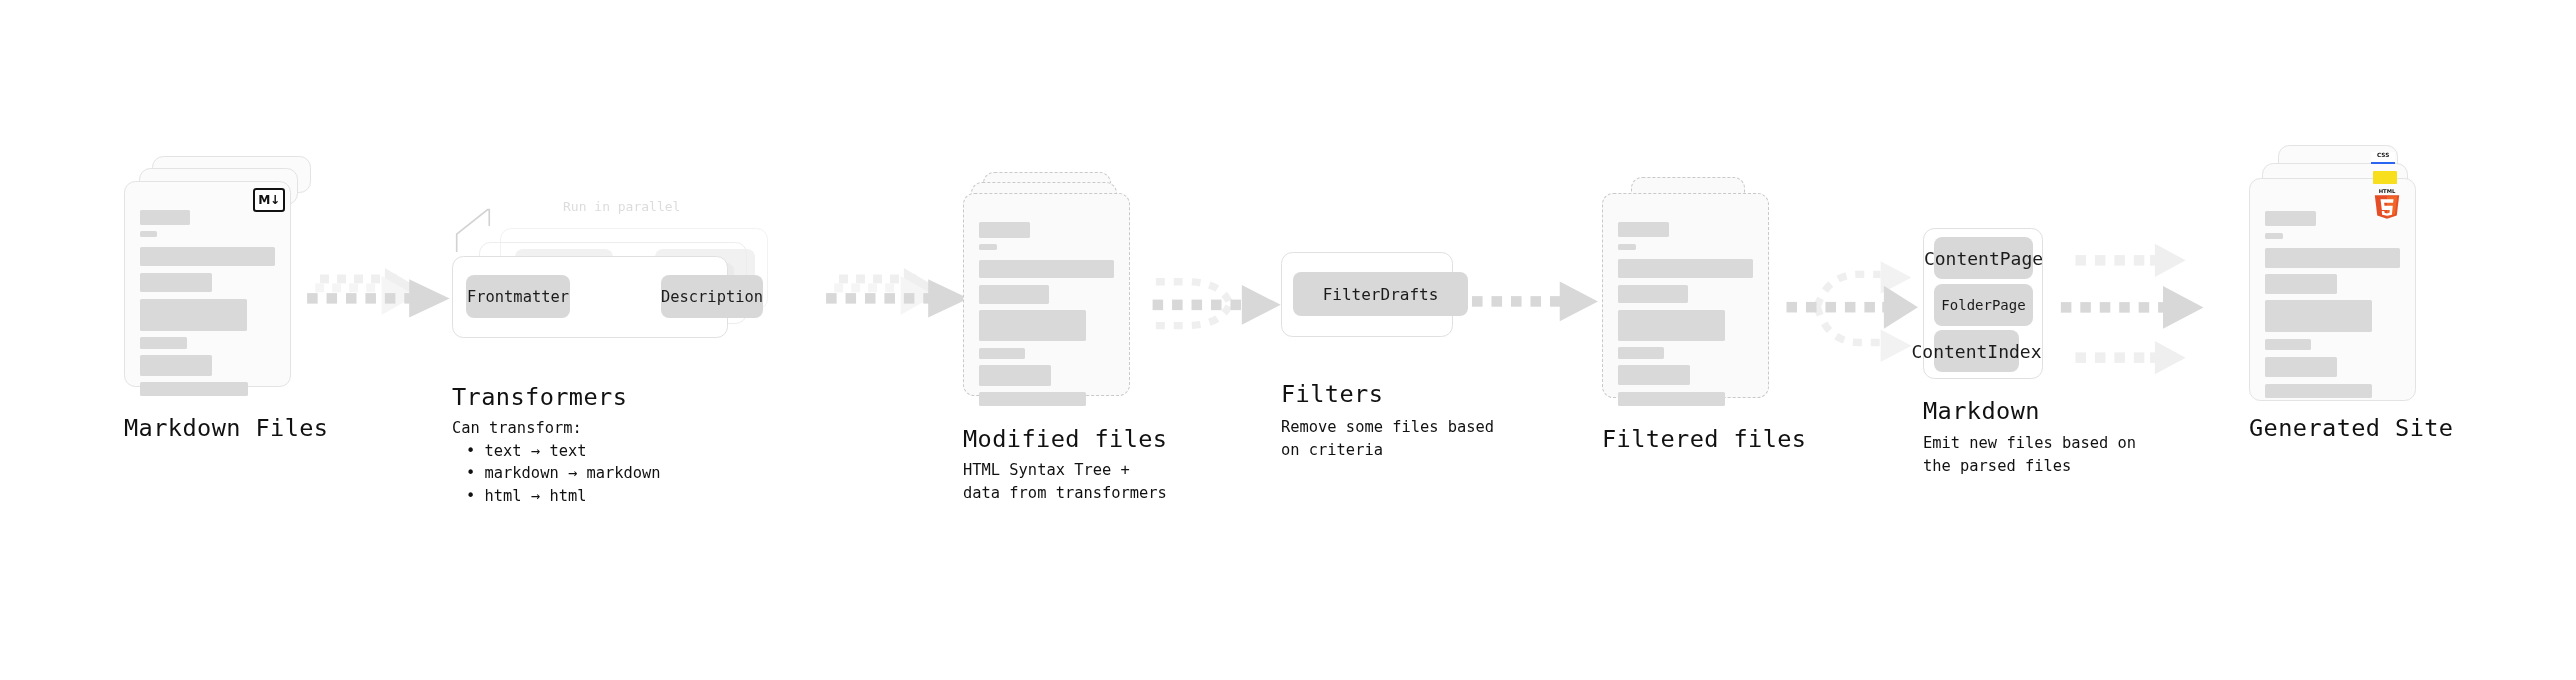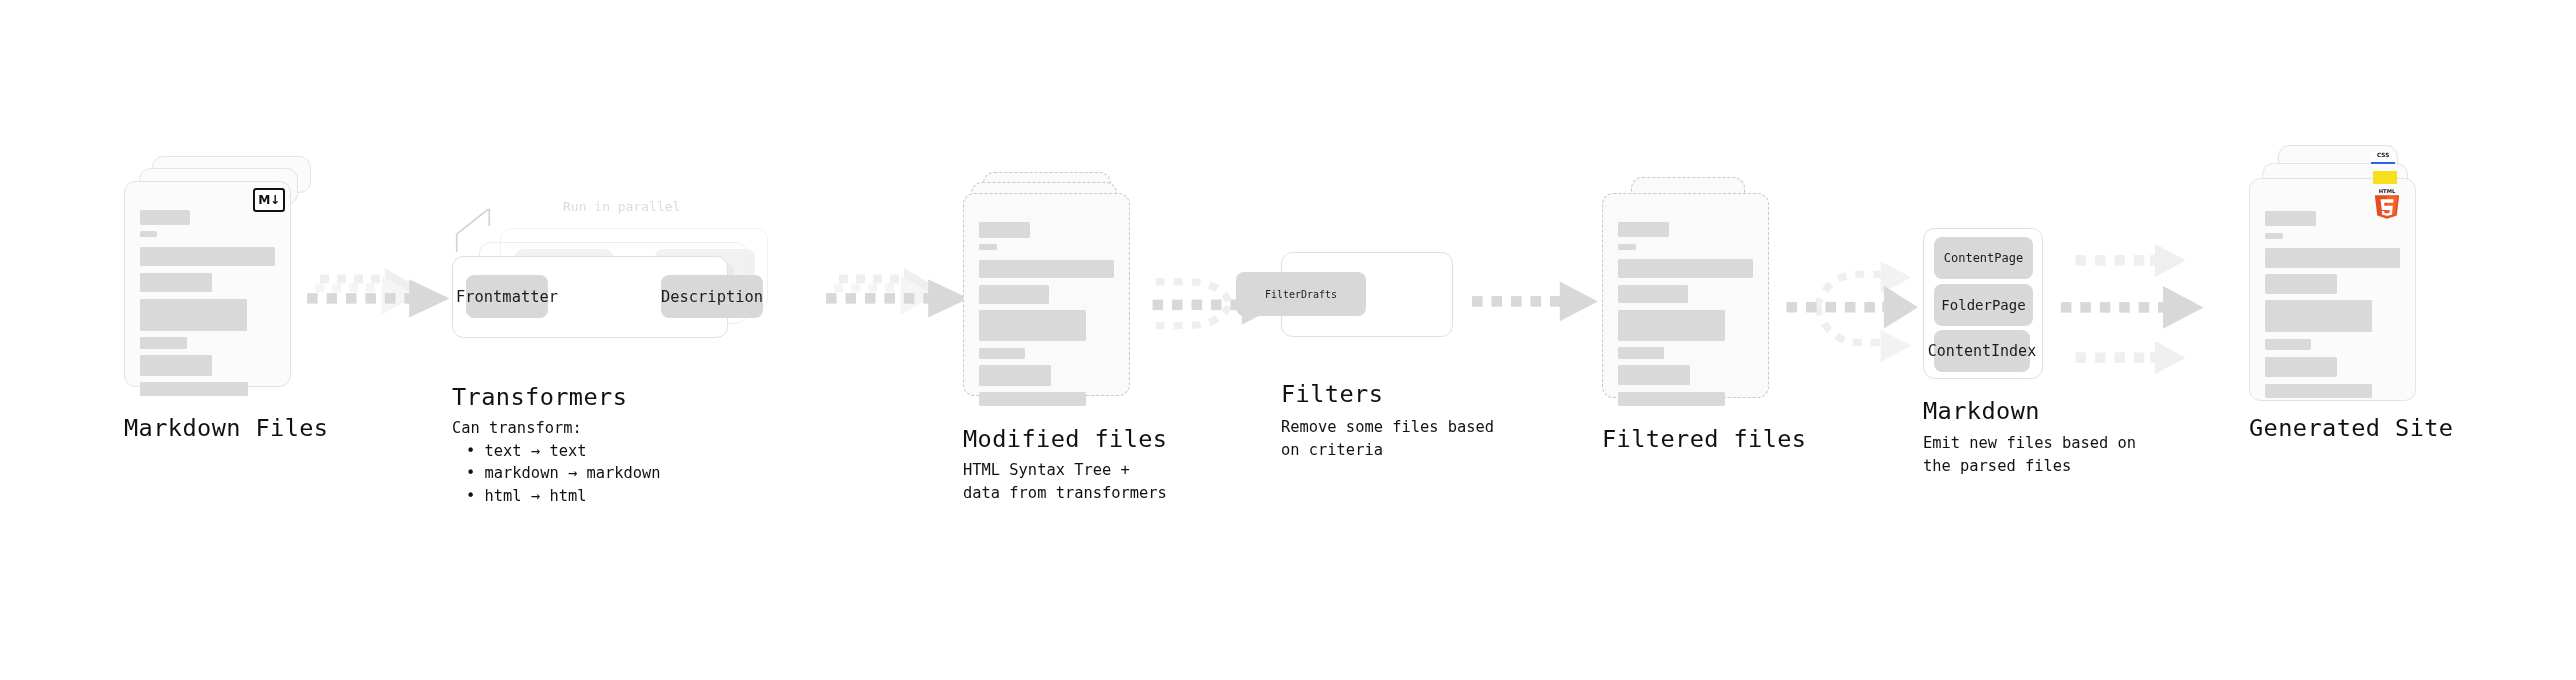--- a/index.html
+++ b/index.html
@@ -157,21 +157,21 @@
       <line x1="0" y1="40" x2="47" y2="40"></line>
         <polygon points="45,35 55,40 45,45" fill="#ececec" stroke="none"></polygon>
     </g>
     <g stroke="#e2e2e2" stroke-width="3" fill="none">
       <line x1="-7" y1="56" x2="45" y2="56"></line>
         <polygon points="43,51 53,56 43,61" fill="#e2e2e2" stroke="none"></polygon>
     </g>
   </svg>
 
   <div class="groupbox" style="left:452px;top:256px;width:276px;height:82px;"></div>
-  <div class="chip" style="left:466px;top:275px;width:82px;height:43px;font-size:15.4px;">Frontmatter</div>
+  <div class="chip" style="left:466px;top:275px;width:104px;height:43px;font-size:15.4px;">Frontmatter</div>
   <div class="chip" style="left:661px;top:275px;width:102px;height:43px;font-size:15.4px;">Description</div>
 
   <div class="title" style="left:452px;top:383px;">Transformers</div>
   <div class="subtitle" style="left:452px;top:417px;">Can transform:</div>
   <div class="bullets" style="left:466px;top:440px;">• text → text</div>
   <div class="bullets" style="left:466px;top:462px;">• markdown → markdown</div>
   <div class="bullets" style="left:466px;top:485px;">• html → html</div>
 
   <svg class="arrowsvg" style="left:826px;top:268px;" width="146" height="81" viewBox="0 0 180 100">
     <g fill="#efefef">
@@ -230,21 +230,21 @@
       <rect x="18" y="46" width="13" height="13"></rect>
         <rect x="42" y="46" width="13" height="13"></rect>
       <rect x="66" y="46" width="13" height="13"></rect>
         <rect x="90" y="46" width="13" height="13"></rect>
       <rect x="114" y="46" width="13" height="13"></rect>
       <polygon points="128,28 176,52.5 128,77"></polygon>
     </g>
   </svg>
 
   <div class="groupbox" style="left:1281px;top:252px;width:172px;height:85px;"></div>
-  <div class="chip" style="left:1236px;top:272px;width:130px;height:44px;font-size:10px;">FilterDrafts</div>
+  <div class="chip" style="left:1293px;top:272px;width:175px;height:44px;font-size:16px;">FilterDrafts</div>
   <div class="title" style="left:1281px;top:380px;">Filters</div>
   <div class="subtitle" style="left:1281px;top:416px;">Remove some files based
 on criteria</div>
 
   <svg class="arrowsvg" style="left:1472px;top:283px;" width="130" height="49" viewBox="0 0 160 60">
     <g fill="#d8d8d8">
       <rect x="0" y="16" width="13" height="13"></rect>
         <rect x="24" y="16" width="13" height="13"></rect>
       <rect x="48" y="16" width="13" height="13"></rect>
         <rect x="72" y="16" width="13" height="13"></rect>
@@ -284,23 +284,23 @@
         <rect x="32" y="80" width="13" height="13"></rect>
       <rect x="56" y="80" width="13" height="13"></rect>
         <rect x="80" y="80" width="13" height="13"></rect>
       <rect x="104" y="80" width="13" height="13"></rect>
         <rect x="126" y="80" width="10" height="13"></rect>
       <polygon points="128,60 170,86.5 128,113"></polygon>
     </g>
   </svg>
 
   <div class="groupbox" style="left:1923px;top:228px;width:120px;height:151px;"></div>
-  <div class="chip" style="left:1934px;top:237px;width:99px;height:42px;font-size:12px;">ContentPage</div>
+  <div class="chip" style="left:1934px;top:237px;width:99px;height:42px;font-size:18px;">ContentPage</div>
   <div class="chip" style="left:1934px;top:284px;width:99px;height:42px;font-size:14px;">FolderPage</div>
-  <div class="chip" style="left:1934px;top:330px;width:96px;height:42px;font-size:15px;">ContentIndex</div>
+  <div class="chip" style="left:1934px;top:330px;width:85px;height:42px;font-size:18px;">ContentIndex</div>
 
   <div class="title" style="left:1923px;top:397px;">Markdown</div>
   <div class="subtitle" style="left:1923px;top:432px;">Emit new files based on
 the parsed files</div>
 
   <svg class="arrowsvg" style="left:2056px;top:234px;" width="154" height="150" viewBox="0 0 190 185">
     <g fill="#efefef">
       <rect x="24" y="26" width="13" height="13"></rect>
         <rect x="48" y="26" width="13" height="13"></rect>
       <rect x="72" y="26" width="13" height="13"></rect>

